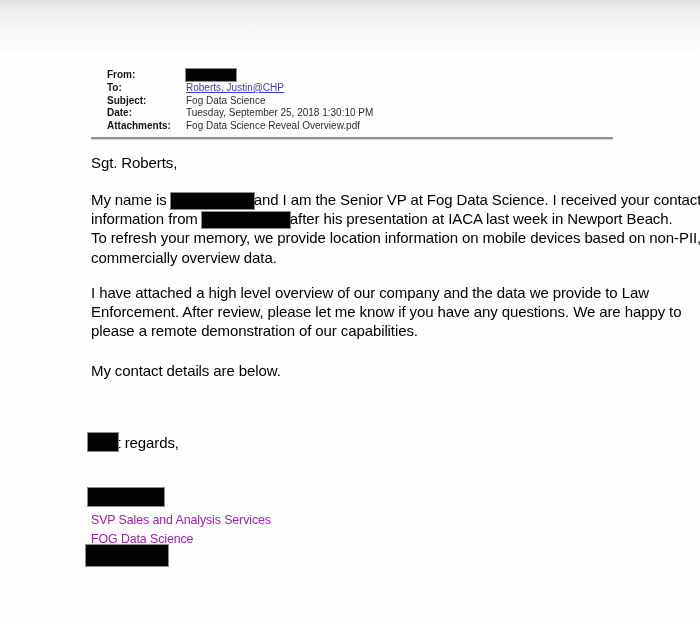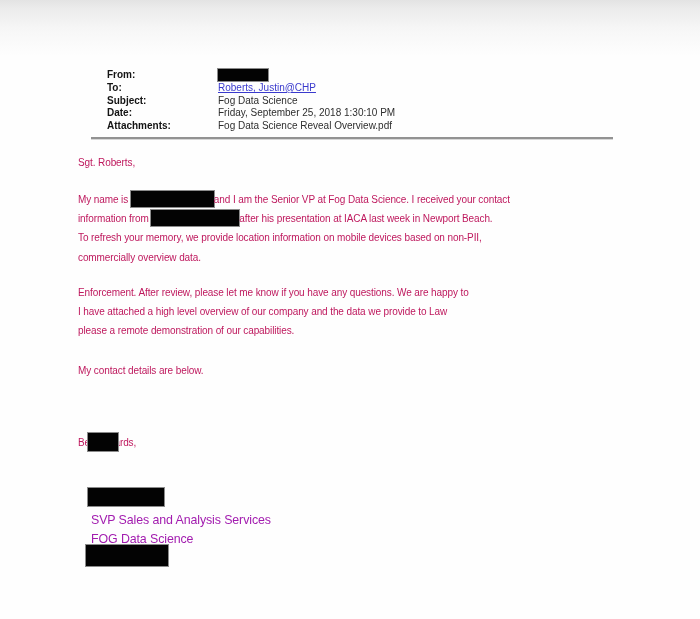--- a/index.html
+++ b/index.html
@@ -15,31 +15,31 @@
   }
   
   .hdr{
     position:absolute;left:91px;top:69px;width:540px;
     font-size:10px;line-height:12.8px;
   }
   .hrow{display:flex;align-items:flex-start;}
   .hlabel{
     flex:0 0 79px;font-weight:bold;color:#141414;padding-left:16px;
   }
-  .hvalue{color:#2e2e2e;margin-left:32px;}
+  .hvalue{color:#2e2e2e;}
   .hlink{text-decoration:underline;cursor:pointer;}
   .rule{
     position:absolute;left:91px;top:137px;width:522px;height:2px;
     background:#929292;box-shadow:0 1px 0 #d7d7d7;
   }
   
   .email-body{position:absolute;left:0;top:0;width:700px;height:619px;}
   .block{
-    position:absolute;left:78px;width:540px;
-    font-size:10px;line-height:19.2px;letter-spacing:-0.1px;color:#be185d;
+    position:absolute;left:91px;width:540px;
+    font-size:15px;line-height:19.2px;letter-spacing:-0.1px;color:#000000;
   }
   .line{white-space:nowrap;}
   .redact{
     display:inline-block;background:#030303;outline:1px solid #8b8b8b;
   }
   .redact.inline{height:16px;vertical-align:-4px;}
   .redact.abs{position:absolute;}
   .sigline{
     position:absolute;left:91px;font-size:12.4px;line-height:19.2px;
     letter-spacing:-0.1px;color:#a21caf;white-space:nowrap;
@@ -60,43 +60,43 @@
     <div class="hrow">
       <span class="hlabel">To:</span>
       <span class="hvalue"><span class="hlink" style="color: rgb(58, 58, 205);">Roberts, Justin@CHP</span></span>
     </div>
     <div class="hrow">
       <span class="hlabel">Subject:</span>
       <span class="hvalue">Fog Data Science</span>
     </div>
     <div class="hrow">
       <span class="hlabel">Date:</span>
-      <span class="hvalue">Friday, September 25, 2018 1:30:10 PM</span>
+      <span class="hvalue">Tuesday, September 25, 2018 1:30:10 PM</span>
     </div>
     <div class="hrow">
       <span class="hlabel">Attachments:</span>
       <span class="hvalue">Fog Data Science Reveal Overview.pdf</span>
     </div>
   </div>
 
 <div class="rule"></div>
 
 <div class="email-body">
     <div class="block" style="top: 153px;">
       <div class="line">Sgt. Roberts,</div>
     </div>
     <div class="block" style="top: 190px;">
       <div class="line">My name is <span class="redact inline" style="width: 83px;"></span>and I am the Senior VP at Fog Data Science. I received your contact</div>
       <div class="line">information from <span class="redact inline" style="width: 88px;"></span>after his presentation at IACA last week in Newport Beach.</div>
       <div class="line">To refresh your memory, we provide location information on mobile devices based on non-PII,</div>
       <div class="line">commercially overview data.</div>
     </div>
     <div class="block" style="top: 283px;">
+      <div class="line">I have attached a high level overview of our company and the data we provide to Law</div>
       <div class="line">Enforcement. After review, please let me know if you have any questions. We are happy to</div>
-      <div class="line">I have attached a high level overview of our company and the data we provide to Law</div>
       <div class="line">please a remote demonstration of our capabilities.</div>
     </div>
     <div class="block" style="top: 361px;">
       <div class="line">My contact details are below.</div>
     </div>
     <div class="block" style="top: 402px; margin-top: 31px;">
       <div class="line">Best regards,</div>
     </div>
   </div>
 

